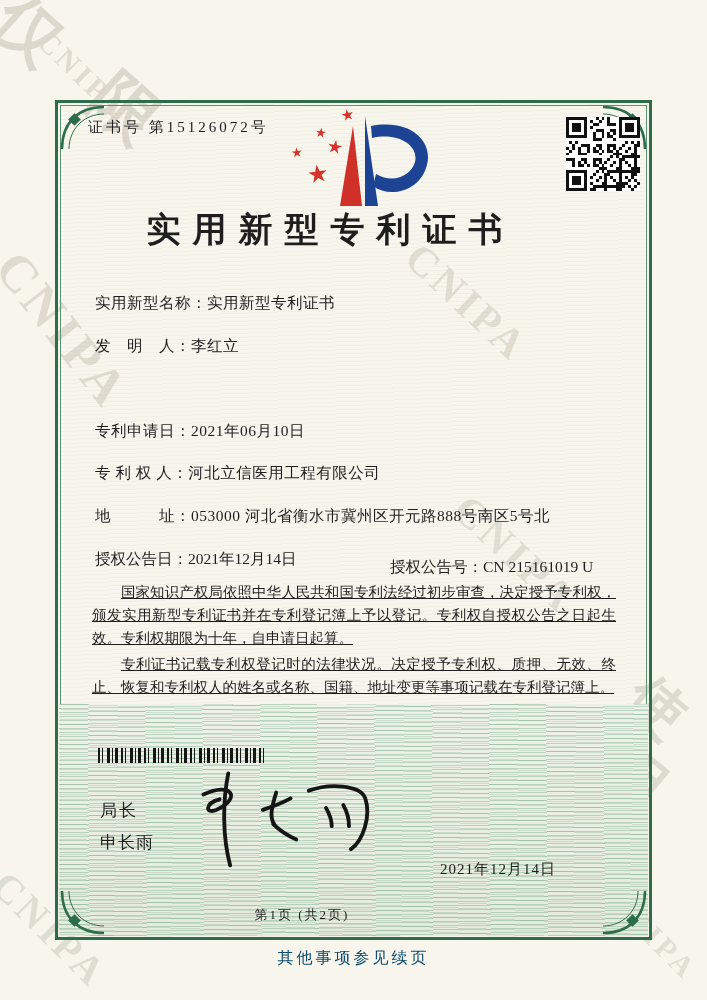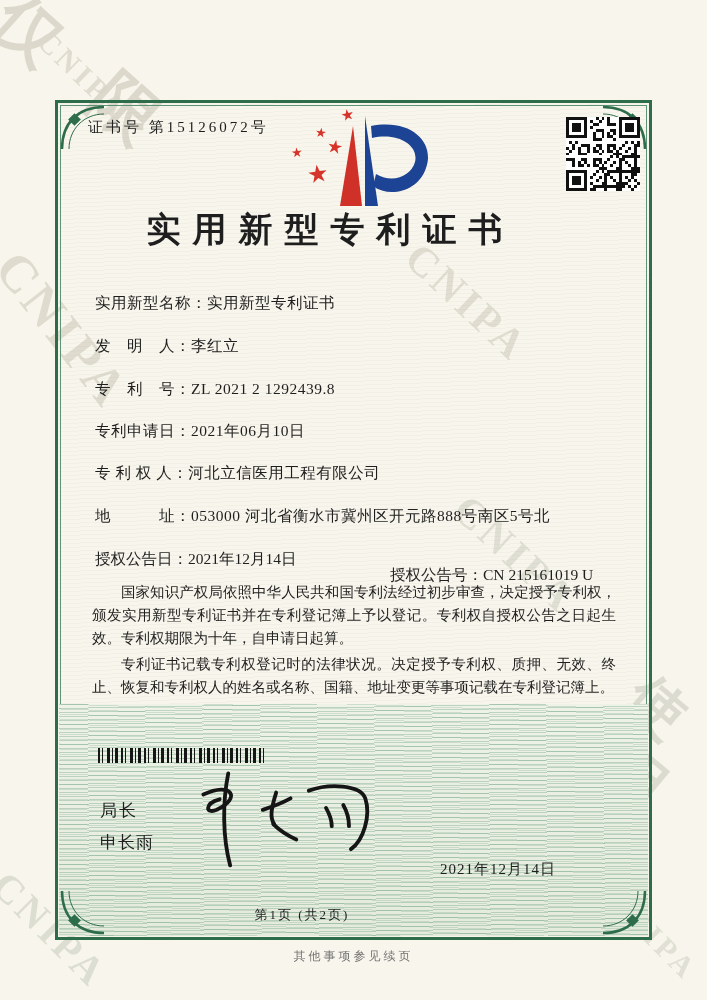--- a/index.html
+++ b/index.html
@@ -55,36 +55,36 @@
   .logo .st3{left:8px;top:36px;font-size:13px;transform:rotate(-6deg);}
   .logo .st4{left:44px;top:28px;font-size:18px;transform:rotate(10deg);}
   .logo .st5{left:24px;top:52px;font-size:24px;transform:rotate(-8deg);}
   .qr{position:absolute;left:566px;top:117px;width:74px;height:74px;background:#fff;}
   .title{position:absolute;left:0;width:649px;top:207px;text-align:center;
          font-size:34px;font-weight:bold;letter-spacing:12px;text-indent:12px;}
   .field-row{position:absolute;left:95px;font-size:15.5px;letter-spacing:.5px;white-space:nowrap;}
   .fr0{top:293px;} .fr1{top:336px;} .fr2{top:379px;} .fr3{top:421px;}
   .fr4{top:463px;} .fr5{top:506px;}
   .grant-row{position:absolute;left:95px;top:549px;font-size:15.5px;white-space:nowrap;}
-  .grant-no{position:absolute;left:295px;top:16px;}
+  .grant-no{position:absolute;left:295px;top:8px;}
   .paras{position:absolute;left:92px;top:581px;width:524px;font-size:14.5px;line-height:1.6;}
-  .paras p{margin:0 0 2px 0;text-indent:2em;text-align:justify;}
+  .paras p{margin:0 0 2px 0;text-indent:2em;text-align:justify;text-decoration:underline;}
   .barcode{position:absolute;left:98px;top:748px;width:170px;height:15px;
     background:repeating-linear-gradient(90deg,
       #161616 0 2px, transparent 2px 4px,
       #161616 4px 5px, transparent 5px 9px,
       #161616 9px 12px, transparent 12px 14px,
       #161616 14px 15px, transparent 15px 17px,
       #161616 17px 20px, transparent 20px 23px);}
   .director-label{position:absolute;left:100px;top:799px;font-size:17px;letter-spacing:2px;}
   .director-name{position:absolute;left:100px;top:831px;font-size:17px;letter-spacing:1px;}
   .signature{position:absolute;left:170px;top:760px;width:220px;height:115px;}
   .sign-date{position:absolute;left:440px;top:860px;font-size:15px;letter-spacing:1px;}
   .page-info{position:absolute;left:0;width:604px;top:906px;text-align:center;font-size:13px;letter-spacing:2px;}
-  .footer-note{position:absolute;left:0;width:707px;top:948px;text-align:center;font-size:12px;letter-spacing:3px;color:#737373;z-index:4;}
+  .footer-note{position:absolute;left:0;width:707px;top:948px;text-align:center;font-size:16px;letter-spacing:3px;color:#0c4a6e;z-index:4;}
 </style>
 </head>
 <body>
 
 <div class="page">
 
   <span class="wm wm1">仅</span>
   <span class="wm wm2 wm-cn">CNIPA</span>
   <span class="wm wm3">限</span>
   <span class="wm wm4 wm-cn">CNIPA</span>
@@ -340,23 +340,20 @@
       </svg>
 
     <div class="title">实用新型专利证书</div>
 
     <div class="field-row fr0">
       <span>实用新型名称：</span><span>实用新型专利证书</span>
     </div>
     <div class="field-row fr1">
       <span>发　明　人：</span><span>李红立</span>
     </div>
-    <div class="field-row fr2">
-      <span>专　利　号：</span><span>ZL 2021 2 1292439.8</span>
-    </div>
     <div class="field-row fr3">
       <span>专利申请日：</span><span>2021年06月10日</span>
     </div>
     <div class="field-row fr4">
       <span>专 利 权 人：</span><span>河北立信医用工程有限公司</span>
     </div>
     <div class="field-row fr5">
       <span>地　　　址：</span><span>053000 河北省衡水市冀州区开元路888号南区5号北</span>
     </div>
 

